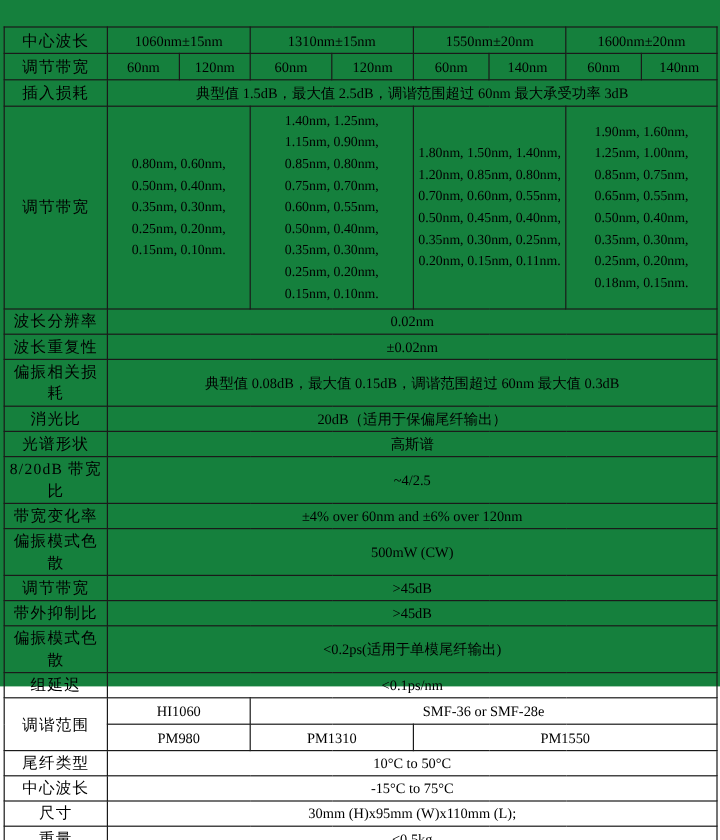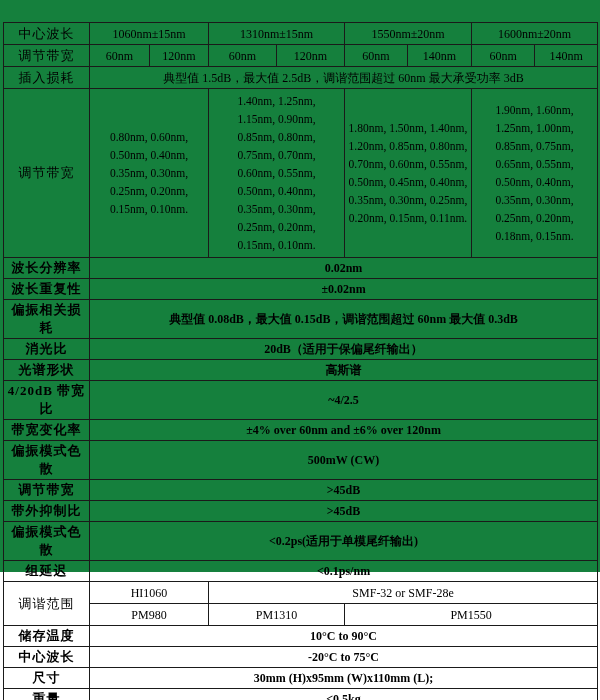--- a/index.html
+++ b/index.html
@@ -33,21 +33,21 @@
     vertical-align: middle;
     padding: 1px 2px;
     line-height: 18px;
     overflow: hidden;
   }
   td.rowlabel {
     font-size: 13px;
     letter-spacing: 1px;
   }
   tr.hdr td { height: 19px; }
-  tr.std td { height: 17px; font-weight: bold; }
+  tr.std td { height: 17px; }
   td.bw {
     white-space: pre-line;
     font-size: 11.5px;
     line-height: 18px;
     vertical-align: middle;
   }
   tr.bwrow td { height: 166px; }
 </style>
 </head>
 <body>
@@ -143,21 +143,21 @@
       <td class="rowlabel">消光比</td>
       <td colspan="8">20dB（适用于保偏尾纤输出）</td>
     </tr>
 
     <tr class="std">
       <td class="rowlabel">光谱形状</td>
       <td colspan="8">高斯谱</td>
     </tr>
 
     <tr class="std">
-      <td class="rowlabel">4/20dB 带宽比</td>
+      <td class="rowlabel">8/20dB 带宽比</td>
       <td colspan="8">~4/2.5</td>
     </tr>
 
     <tr class="std">
       <td class="rowlabel">带宽变化率</td>
       <td colspan="8">±4% over 60nm and ±6% over 120nm</td>
     </tr>
 
     <tr class="std">
       <td class="rowlabel">偏振模式色散</td>
@@ -180,37 +180,37 @@
     </tr>
 
     <tr class="std">
       <td class="rowlabel">组延迟</td>
       <td colspan="8">&lt;0.1ps/nm</td>
     </tr>
 
     <tr class="hdr">
       <td class="rowlabel" rowspan="2">调谐范围</td>
       <td colspan="2">HI1060</td>
-      <td colspan="6">SMF-32 or SMF-28e</td>
+      <td colspan="6">SMF-36 or SMF-28e</td>
     </tr>
 
     <tr class="hdr">
       <td colspan="2">PM980</td>
       <td colspan="2">PM1310</td>
       <td colspan="4">PM1550</td>
     </tr>
 
     <tr class="std">
-      <td class="rowlabel">储存温度</td>
-      <td colspan="8">10°C to 90°C</td>
+      <td class="rowlabel">尾纤类型</td>
+      <td colspan="8">10°C to 50°C</td>
     </tr>
 
     <tr class="std">
       <td class="rowlabel">中心波长</td>
-      <td colspan="8">-20°C to 75°C</td>
+      <td colspan="8">-15°C to 75°C</td>
     </tr>
 
     <tr class="std">
       <td class="rowlabel">尺寸</td>
       <td colspan="8">30mm (H)x95mm (W)x110mm (L);</td>
     </tr>
 
     <tr class="std">
       <td class="rowlabel">重量</td>
       <td colspan="8">&lt;0.5kg</td>

